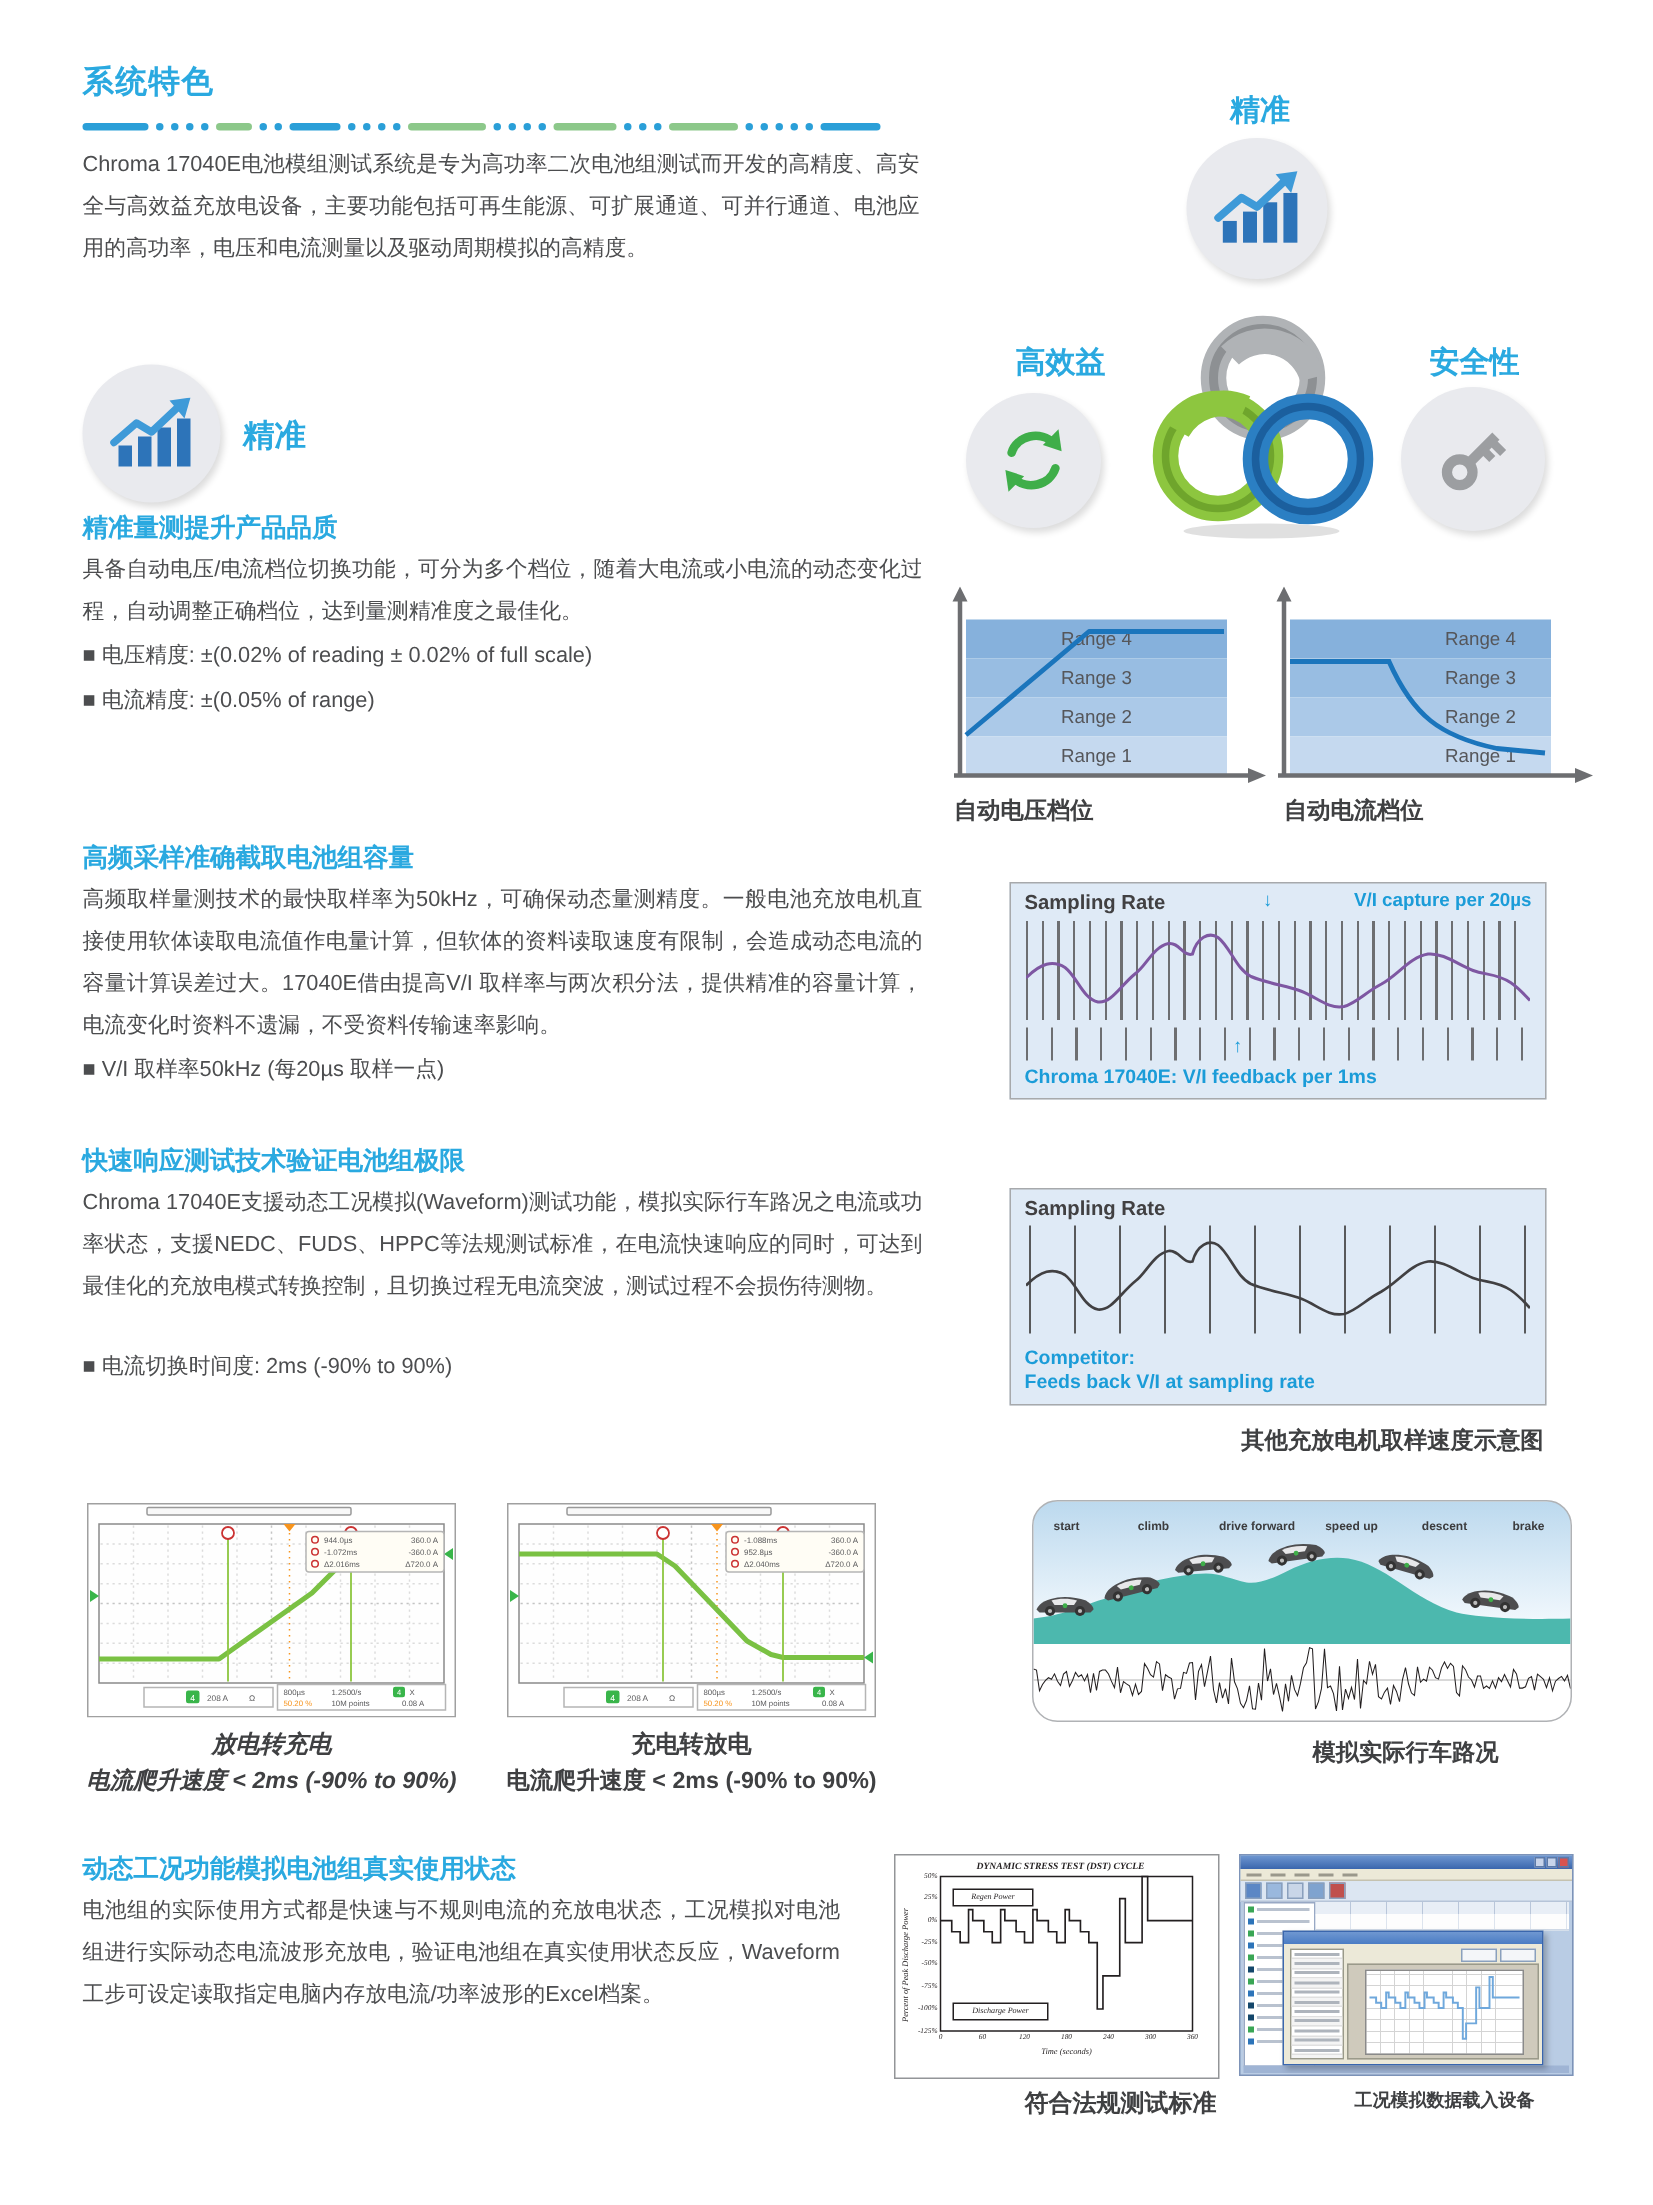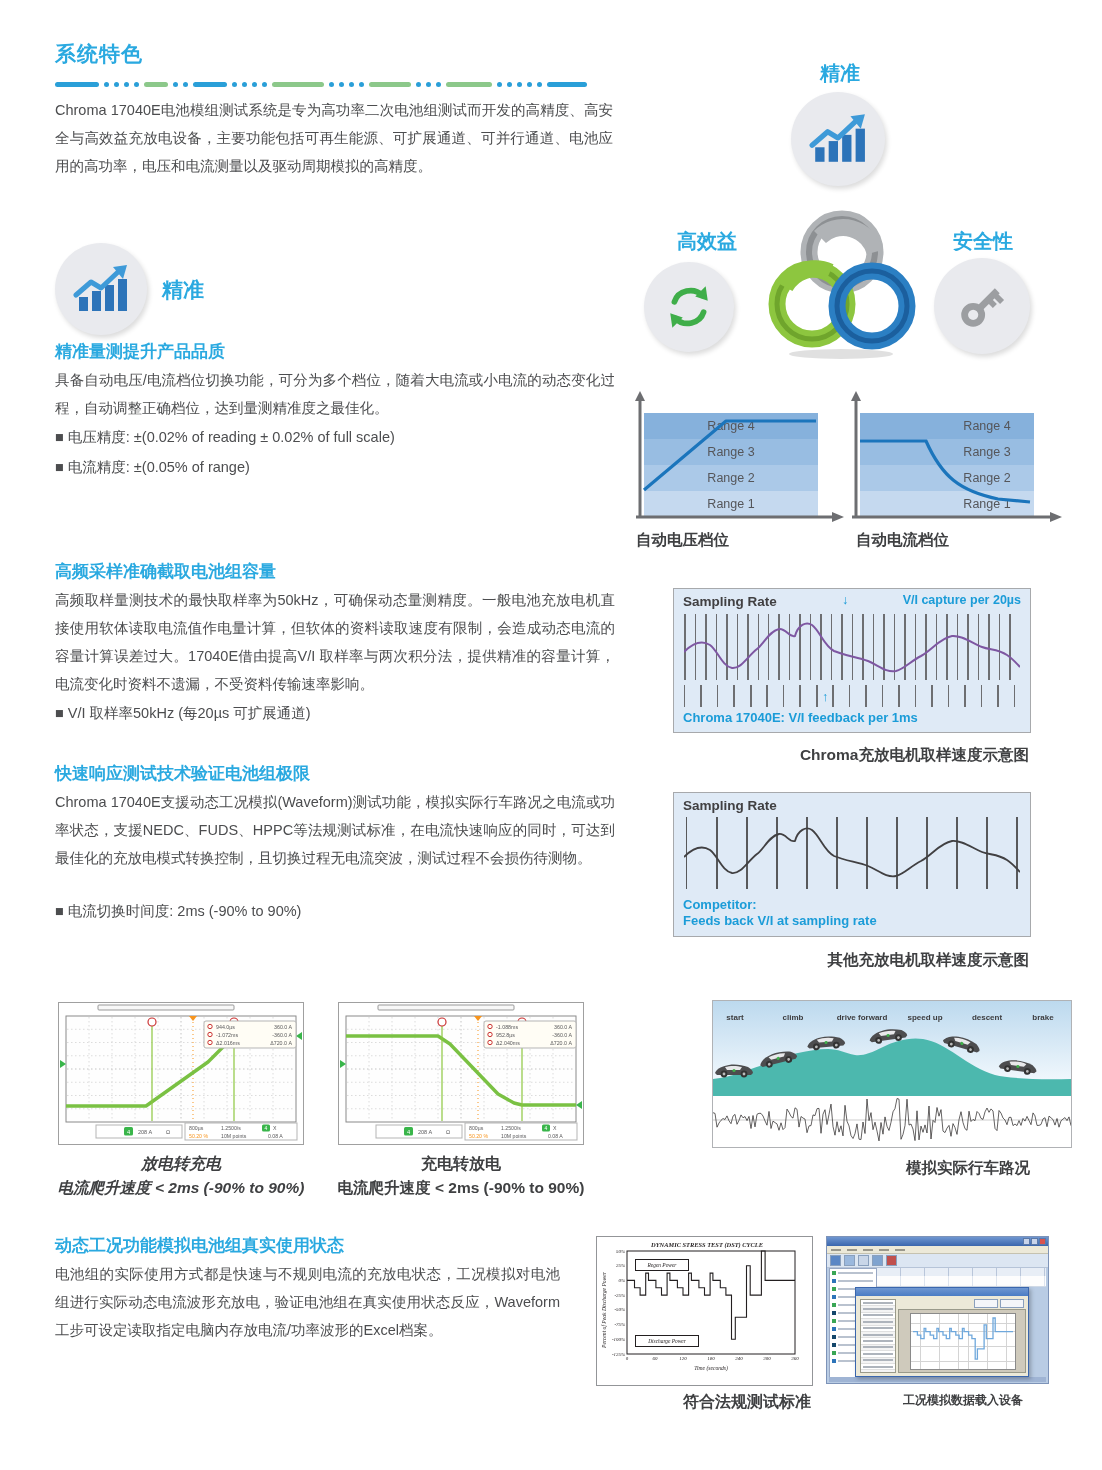--- a/index.html
+++ b/index.html
@@ -102,21 +102,21 @@
   </div>
   <div class="abs trio-label" style="left:162px;top:276px;font-size:21px;">精准</div>
 
   <div class="abs sec-title" style="left:55px;top:340px;">精准量测提升产品品质</div>
   <div class="abs body-text" style="left:55px;top:366px;width:560px;">具备自动电压/电流档位切换功能，可分为多个档位，随着大电流或小电流的动态变化过程，自动调整正确档位，达到量测精准度之最佳化。</div>
   <div class="abs bullet" style="left:55px;top:422px;">■ 电压精度: ±(0.02% of reading ± 0.02% of full scale)</div>
   <div class="abs bullet" style="left:55px;top:452px;">■ 电流精度: ±(0.05% of range)</div>
 
   <div class="abs sec-title" style="left:55px;top:560px;">高频采样准确截取电池组容量</div>
   <div class="abs body-text" style="left:55px;top:586px;width:560px;">高频取样量测技术的最快取样率为50kHz，可确保动态量测精度。一般电池充放电机直接使用软体读取电流值作电量计算，但软体的资料读取速度有限制，会造成动态电流的容量计算误差过大。17040E借由提高V/I 取样率与两次积分法，提供精准的容量计算，电流变化时资料不遗漏，不受资料传输速率影响。</div>
-  <div class="abs bullet" style="left:55px;top:698px;">■ V/I 取样率50kHz (每20µs 可扩展通道)</div>
+  <div class="abs bullet" style="left:55px;top:698px;">■ V/I 取样率50kHz (每20µs 取样一点)</div>
 
   <div class="abs sec-title" style="left:55px;top:762px;">快速响应测试技术验证电池组极限</div>
   <div class="abs body-text" style="left:55px;top:788px;width:560px;">Chroma 17040E支援动态工况模拟(Waveform)测试功能，模拟实际行车路况之电流或功率状态，支援NEDC、FUDS、HPPC等法规测试标准，在电流快速响应的同时，可达到最佳化的充放电模式转换控制，且切换过程无电流突波，测试过程不会损伤待测物。</div>
   <div class="abs bullet" style="left:55px;top:896px;">■ 电流切换时间度: 2ms (-90% to 90%)</div>
 
   <div class="abs body-text" style="left:55px;top:1260px;width:505px;">电池组的实际使用方式都是快速与不规则电流的充放电状态，工况模拟对电池组进行实际动态电流波形充放电，验证电池组在真实使用状态反应，Waveform工步可设定读取指定电脑内存放电流/功率波形的Excel档案。</div>
   <div class="abs sec-title" style="left:55px;top:1234px;">动态工况功能模拟电池组真实使用状态</div>
 
   <div class="abs trio-label" style="left:840px;top:60px;transform:translateX(-50%);">精准</div>
   <div class="abs circle" style="left:791px;top:92px;width:94px;height:94px;">
@@ -203,21 +203,20 @@
     <div class="abs diag-blue" style="left:168px;top:4px;">↓</div>
     <div class="abs diag-blue" style="right:9px;top:4px;">V/I capture per 20µs</div>
     <div class="abs vlines-tall" style="left:10px;top:25px;width:336px;height:66px;"></div>
     <svg class="abs" style="left:10px;top:25px;" width="336" height="66" viewBox="0 0 336 66">
       <path d="M0,38 C10,28 18,26 26,31 C34,37 38,52 48,54 C57,55 63,43 73,35 C80,30 85,17 95,15 C102,14 105,24 111,22 C114,11 122,7 128,11 C136,17 140,32 150,37 C162,42 174,43 184,47 C194,51 202,59 212,57 C220,55 227,47 237,42 C248,36 256,24 268,22 C278,21 288,29 298,33 C306,36 314,35 323,41 C329,45 333,50 336,53" fill="none" stroke="#7e57a2" stroke-width="2"></path>
     </svg>
     <div class="abs vlines-short" style="left:10px;top:96px;width:336px;height:22px;"></div>
     <div class="abs diag-blue" style="left:148px;top:101px;">↑</div>
     <div class="abs diag-blue" style="left:9px;top:121px;font-size:13px;">Chroma 17040E: V/I feedback per 1ms</div>
   </div>
-  <div class="abs fig-caption" style="left:673px;top:745px;width:356px;">Chroma充放电机取样速度示意图</div>
 
   <div class="abs diagram" style="left:673px;top:792px;width:356px;height:143px;">
     <div class="abs diag-header" style="left:9px;top:5px;">Sampling Rate</div>
     <div class="abs vlines-sparse" style="left:12px;top:24px;width:334px;height:72px;"></div>
     <svg class="abs" style="left:10px;top:26px;" width="336" height="66" viewBox="0 0 336 66">
       <path d="M0,38 C10,28 18,26 26,31 C34,37 38,52 48,54 C57,55 63,43 73,35 C80,30 85,17 95,15 C102,14 105,24 111,22 C114,11 122,7 128,11 C136,17 140,32 150,37 C162,42 174,43 184,47 C194,51 202,59 212,57 C220,55 227,47 237,42 C248,36 256,24 268,22 C278,21 288,29 298,33 C306,36 314,35 323,41 C329,45 333,50 336,53" fill="none" stroke="#414042" stroke-width="1.8"></path>
     </svg>
     <div class="abs diag-blue" style="left:9px;top:104px;font-size:13px;line-height:16px;">
       <div>Competitor:</div>
       <div>Feeds back V/I at sampling rate</div>
@@ -340,21 +339,21 @@
     <text x="215" y="128" font-size="5.2" fill="#5a5a5c">X</text>
     <text x="131" y="135.5" font-size="5.2" fill="#f7941d">50.20 %</text>
     <text x="163" y="135.5" font-size="5.2" fill="#5a5a5c">10M points</text>
     <text x="210" y="135.5" font-size="5.2" fill="#5a5a5c">0.08 A</text>
   </svg>
   <div class="abs scope-cap" style="left:321px;top:1152px;width:280px;">
     <div class="t1">充电转放电</div>
     <div class="t2">电流爬升速度 &lt; 2ms (-90% to 90%)</div>
   </div>
 
-  <div class="abs drive-box" style="left:712px;top:1000px;width:358px;height:146px;">
+  <div class="abs drive-box" style="left:688px;top:1000px;width:358px;height:146px;border-radius:17px;">
     <span class="drive-label" style="left:22px;">start</span>
     <span class="drive-label" style="left:80px;">climb</span>
     <span class="drive-label" style="left:149px;">drive forward</span>
     <span class="drive-label" style="left:212px;">speed up</span>
     <span class="drive-label" style="left:274px;">descent</span>
     <span class="drive-label" style="left:330px;">brake</span>
     <svg class="abs" style="left:0;top:0;" width="358" height="95" viewBox="0 0 358 95">
       <defs>
         <g id="car">
           <path d="M0,10 C2,5 8,3 14,2 C20,1 27,2 33,4 C36,6 38,8 38,10 L36,12 L2,12 Z" fill="#4d4d4f"></path>
@@ -372,21 +371,21 @@
       <use href="#car" transform="translate(94,34) rotate(-5 19 7)"></use>
       <use href="#car" transform="translate(156,27) rotate(-8 19 7)"></use>
       <use href="#car" transform="translate(230,35) rotate(16 19 7)"></use>
       <use href="#car" transform="translate(286,58) rotate(8 19 7)"></use>
     </svg>
     <svg class="abs" style="left:0;top:93px;" width="358" height="52" viewBox="0 0 358 52">
       <line x1="0" y1="26" x2="358" y2="26" stroke="#9a9a9a" stroke-width="0.5"></line>
       <polyline id="noise-line" fill="none" stroke="#231f20" stroke-width="0.7" points="0,18.7 2,19.4 4,33.2 6,29.0 8,26.3 10,24.5 12,25.5 14,21.9 16,26.8 18,29.7 20,22.1 22,20.4 24,30.3 26,26.3 28,20.9 30,23.8 32,22.5 34,26.6 36,22.4 38,34.5 40,21.5 42,32.9 44,20.3 46,19.3 48,19.4 50,22.0 52,26.9 54,31.2 56,17.4 58,34.5 60,27.1 62,28.6 64,29.9 66,36.3 68,28.8 70,35.6 72,33.6 74,15.1 76,18.2 78,22.5 80,24.1 82,13.8 84,15.3 86,33.1 88,22.5 90,24.0 92,25.1 94,38.7 96,31.9 98,31.6 100,20.9 102,21.6 104,14.7 106,14.4 108,39.3 110,20.2 112,15.7 114,30.5 116,20.4 118,10.1 120,32.5 122,41.2 124,27.7 126,38.1 128,31.8 130,41.9 132,11.3 134,27.2 136,31.9 138,41.6 140,44.5 142,39.7 144,29.9 146,45.2 148,45.5 150,28.0 152,39.5 154,5.0 156,26.7 158,18.6 160,35.7 162,28.2 164,37.1 166,46.9 168,28.5 170,40.2 172,22.9 174,32.3 176,36.5 178,28.3 180,17.8 182,14.5 184,4.5 186,5.2 188,45.3 190,40.4 192,31.6 194,5.2 196,31.1 198,30.0 200,35.1 202,46.6 204,16.8 206,45.9 208,32.1 210,38.3 212,30.9 214,39.0 216,12.0 218,45.0 220,26.3 222,28.5 224,13.5 226,22.2 228,15.6 230,37.1 232,38.6 234,34.1 236,31.4 238,42.3 240,29.6 242,33.6 244,40.4 246,25.7 248,17.7 250,28.5 252,34.7 254,36.3 256,17.2 258,27.5 260,25.4 262,26.7 264,17.5 266,19.5 268,24.4 270,25.4 272,17.9 274,14.0 276,18.3 278,14.9 280,17.0 282,34.4 284,36.6 286,16.5 288,19.1 290,24.0 292,26.0 294,30.7 296,23.4 298,23.3 300,31.6 302,30.0 304,31.6 306,26.6 308,31.4 310,24.4 312,27.1 314,22.4 316,26.5 318,30.7 320,18.9 322,21.9 324,31.4 326,31.4 328,30.5 330,24.9 332,23.7 334,32.7 336,22.1 338,23.8 340,25.6 342,31.1 344,24.5 346,33.2 348,26.8 350,25.0 352,23.6 354,26.6 356,22.9 358,31.7"></polyline>
     </svg>
   </div>
-  <div class="abs fig-caption" style="left:672px;top:1158px;width:358px;">模拟实际行车路况</div>
+  <div class="abs fig-caption" style="left:641px;top:1158px;width:358px;">模拟实际行车路况</div>
 
   <div class="abs dst-box" style="left:596px;top:1236px;width:215px;height:148px;" id="dst-box">
     <div class="abs dst-title" style="left:20px;top:4px;width:180px;">DYNAMIC STRESS TEST (DST) CYCLE</div>
     <div class="abs dst-axis-label" style="left:4px;top:28px;writing-mode:vertical-rl;transform:rotate(180deg);height:90px;text-align:center;">Percent of Peak Discharge Power</div>
     <div class="abs dst-axis-label" style="left:30px;top:128px;width:168px;text-align:center;">Time (seconds)</div>
     <svg class="abs" style="left:0;top:0;" width="215" height="148" viewBox="0 0 215 148">
       <rect x="30" y="14" width="168" height="103" fill="#fff" stroke="#231f20" stroke-width="1"></rect>
       <polyline id="dst-line" fill="none" stroke="#231f20" stroke-width="1.1" points="30.0,43.4 37.5,43.4 37.5,50.8 43.1,50.8 43.1,58.1 48.7,58.1 48.7,36.1 51.5,36.1 51.5,43.4 58.9,43.4 58.9,50.8 64.5,50.8 64.5,58.1 70.1,58.1 70.1,36.1 72.9,36.1 72.9,43.4 80.4,43.4 80.4,50.8 86.0,50.8 86.0,58.1 91.6,58.1 91.6,36.1 94.4,36.1 94.4,43.4 101.9,43.4 101.9,50.8 107.5,50.8 107.5,58.1 113.1,58.1 113.1,36.1 115.9,36.1 115.9,43.4 123.3,43.4 123.3,50.8 128.9,50.8 128.9,58.1 134.5,58.1 134.5,102.3 138.3,102.3 138.3,80.2 149.5,80.2 149.5,28.7 153.2,28.7 153.2,58.1 164.4,58.1 164.4,14.0 168.1,14.0 168.1,43.4 198.0,43.4"></polyline>
     </svg>
     <div class="dst-legend" style="left:38px;top:22px;width:52px;height:10px;">Regen Power</div>

